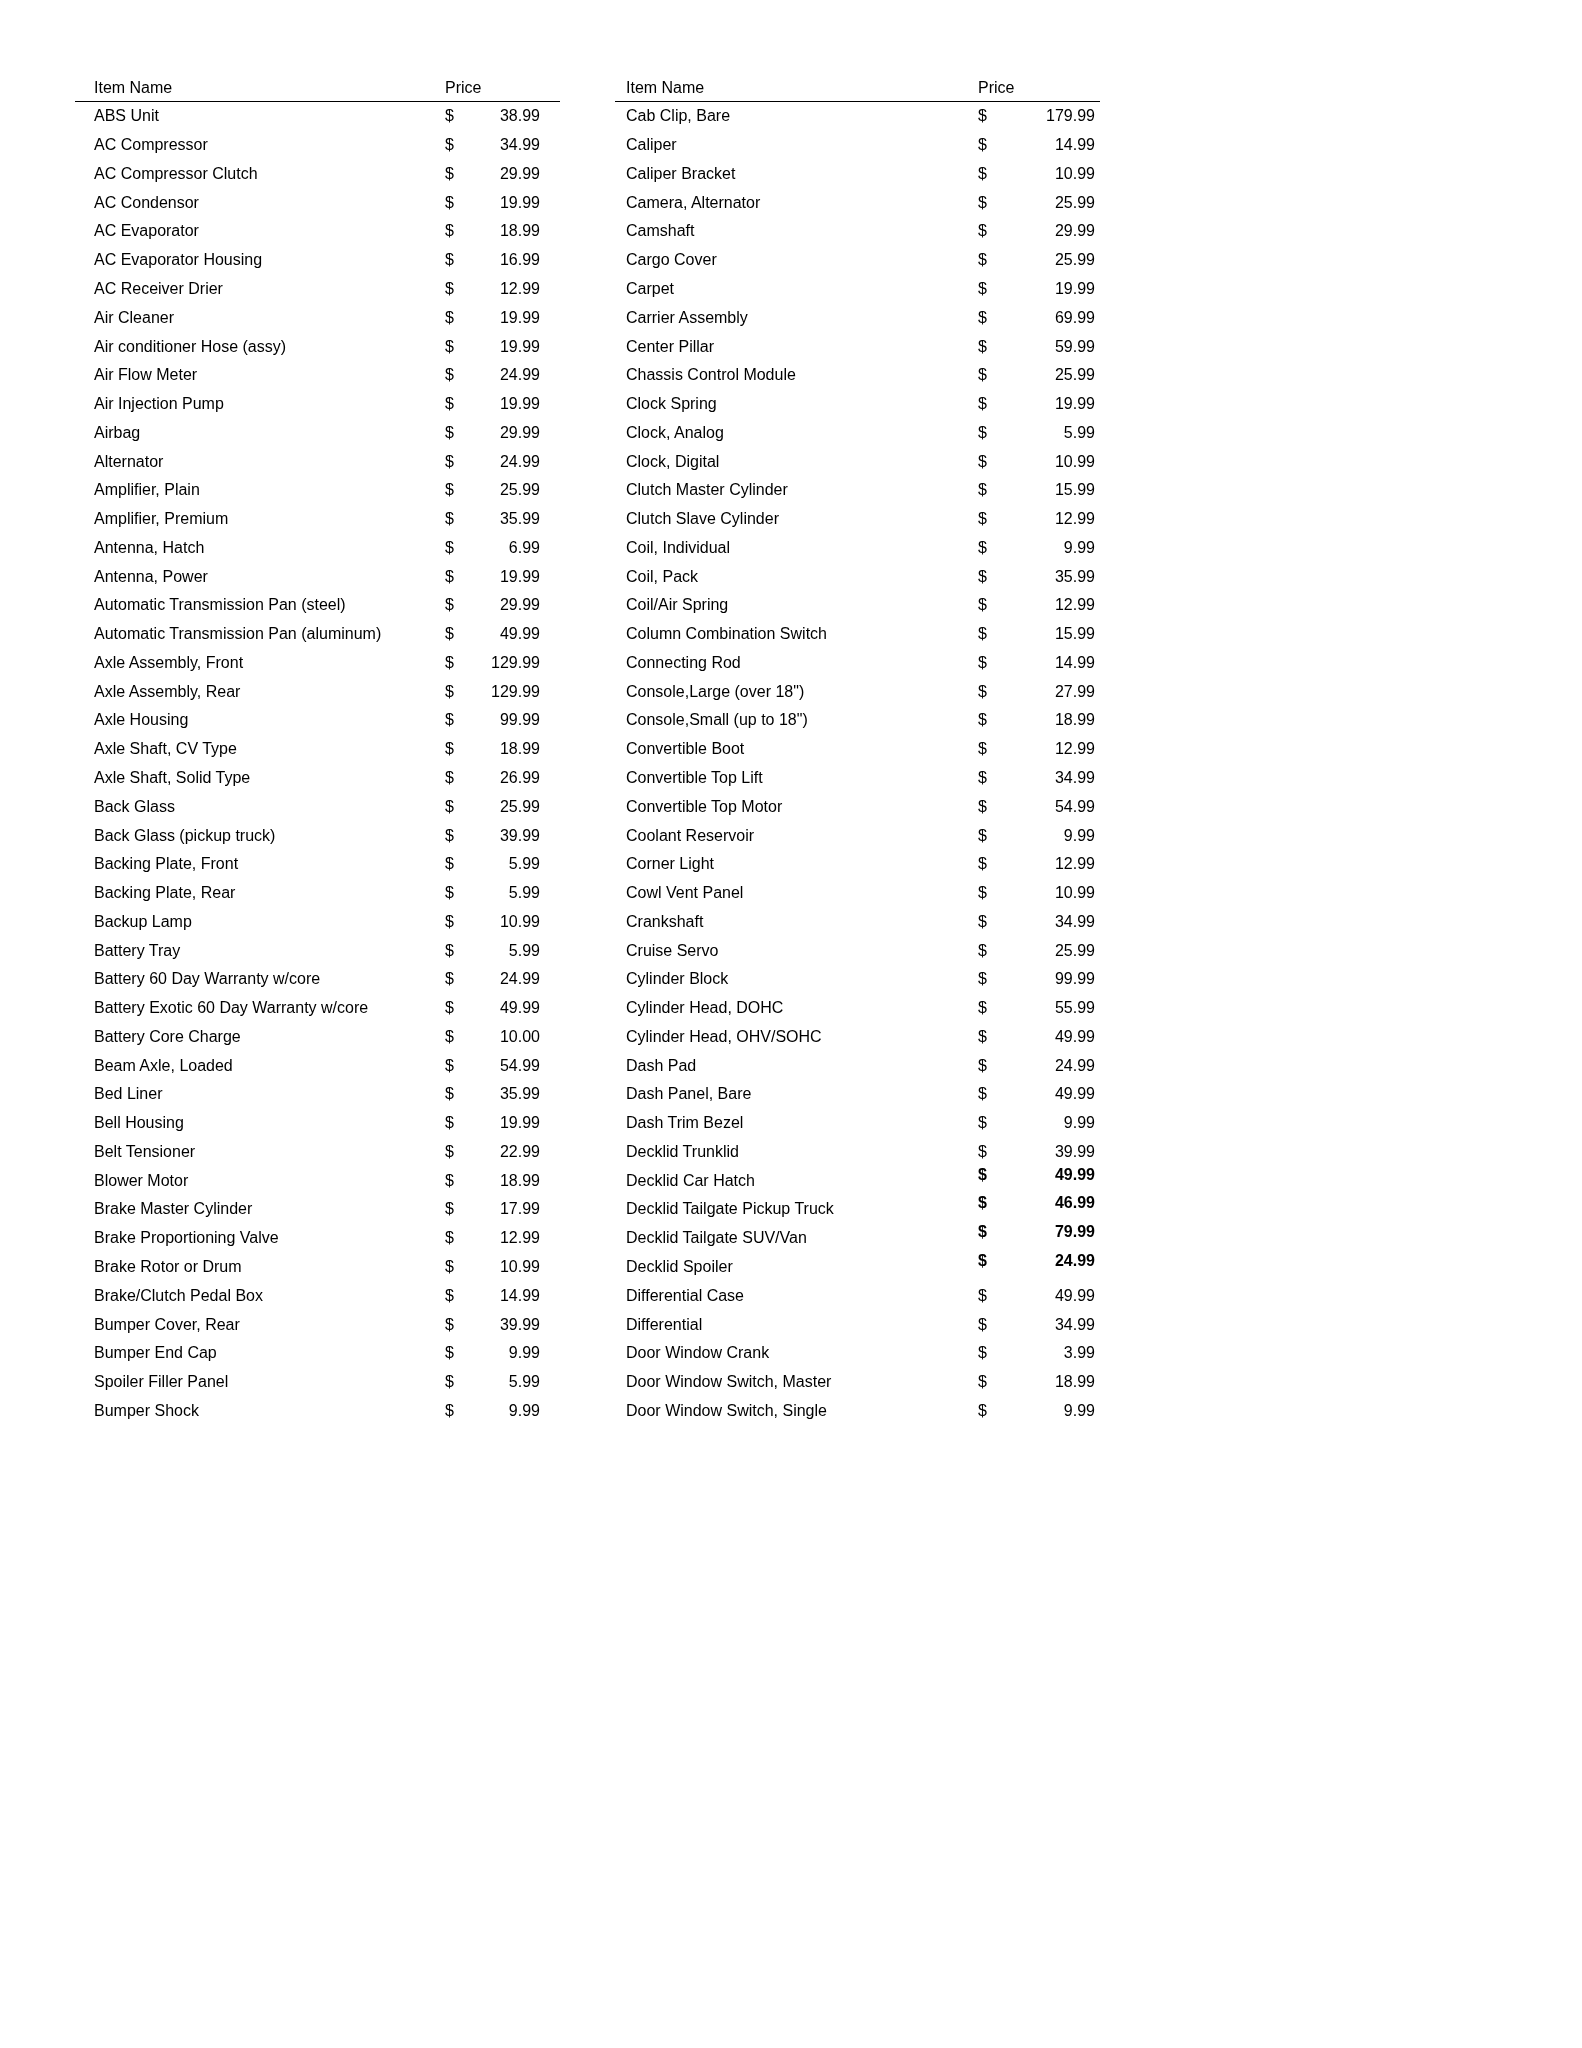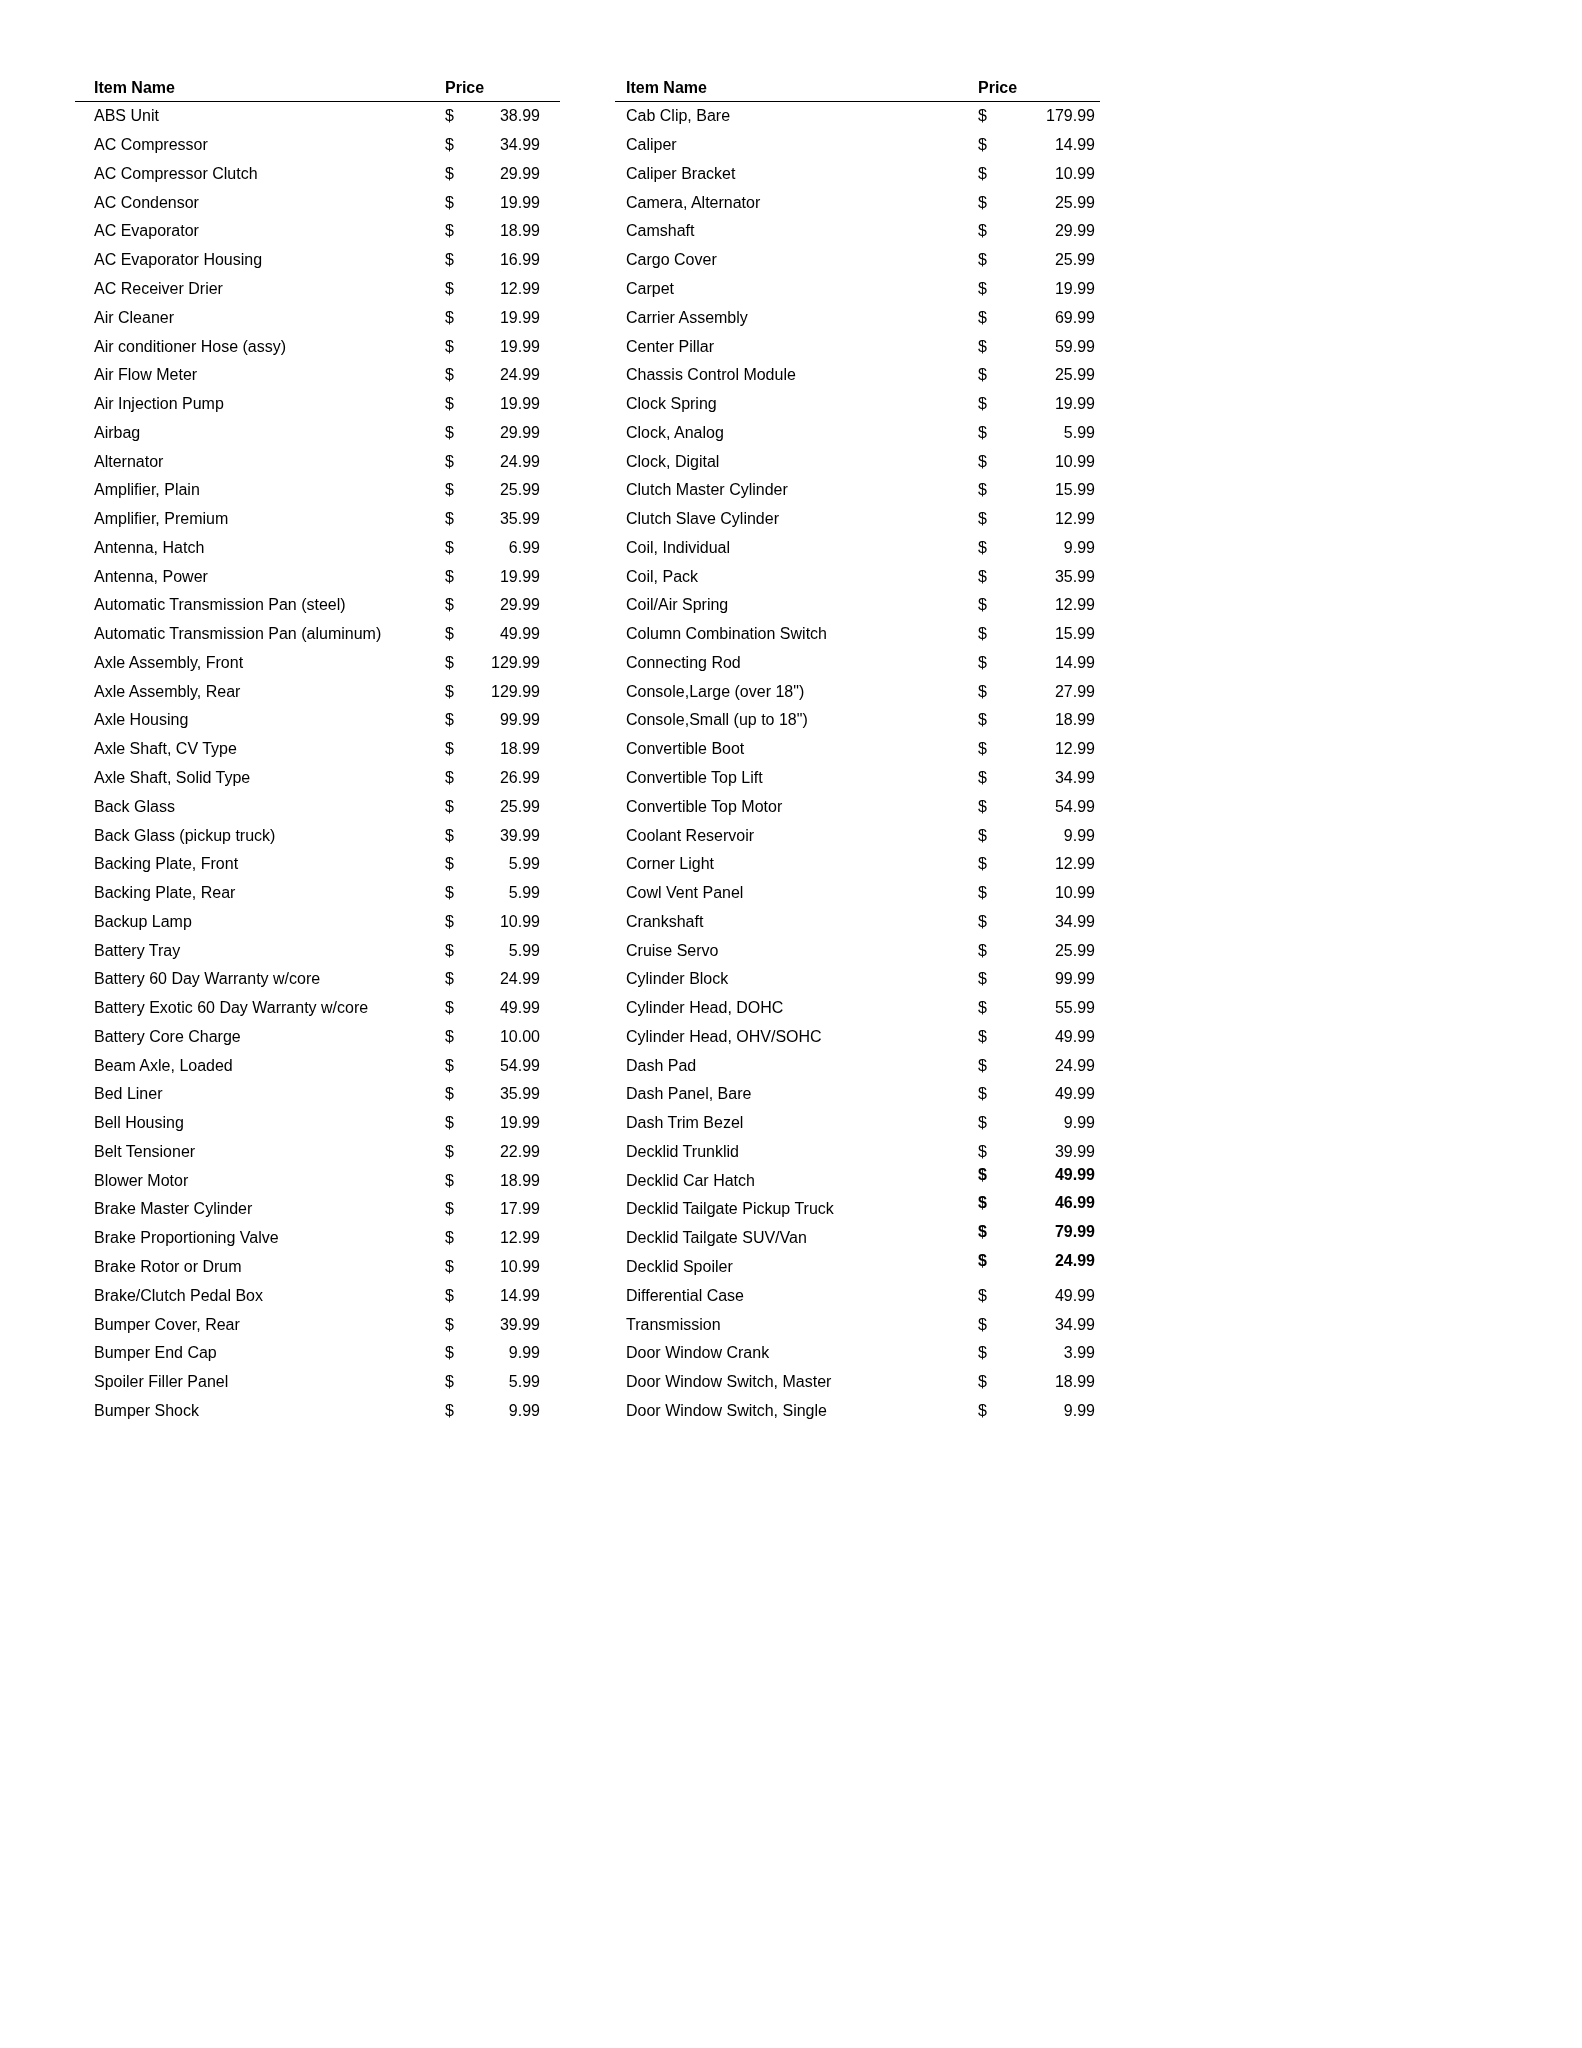--- a/index.html
+++ b/index.html
@@ -20,21 +20,21 @@
   .table.right { left: 615px; }
 
   .header-row, .row { display: grid; align-items: center; }
 
   .table.left  .header-row, .table.left  .row { grid-template-columns: 370px 20px 75px; padding-right: 20px; }
   .table.right .header-row, .table.right .row { grid-template-columns: 363px 20px 97px; padding-right: 5px; }
 
   .header-row {
     height: 27px;
     border-bottom: 1.5px solid #000000;
-    font-weight: 700;
+    font-weight: 400;
   }
 
   .row { height: 28.77px; }
 
   .cell.name { padding-left: 19px; white-space: nowrap; overflow: hidden; }
   .table.right .cell.name { padding-left: 11px; }
 
   .cell.currency { text-align: left; }
   .cell.price    { text-align: right; }
 
@@ -496,21 +496,21 @@
           <span class="cell name">Decklid Spoiler</span>
           <span class="cell currency raised">$</span>
           <span class="cell price raised">24.99</span>
         </div>
         <div class="row">
           <span class="cell name">Differential Case</span>
           <span class="cell currency">$</span>
           <span class="cell price">49.99</span>
         </div>
         <div class="row">
-          <span class="cell name">Transmission</span>
+          <span class="cell name">Differential</span>
           <span class="cell currency">$</span>
           <span class="cell price">34.99</span>
         </div>
         <div class="row">
           <span class="cell name">Door Window Crank</span>
           <span class="cell currency">$</span>
           <span class="cell price">3.99</span>
         </div>
         <div class="row">
           <span class="cell name">Door Window Switch, Master</span>

